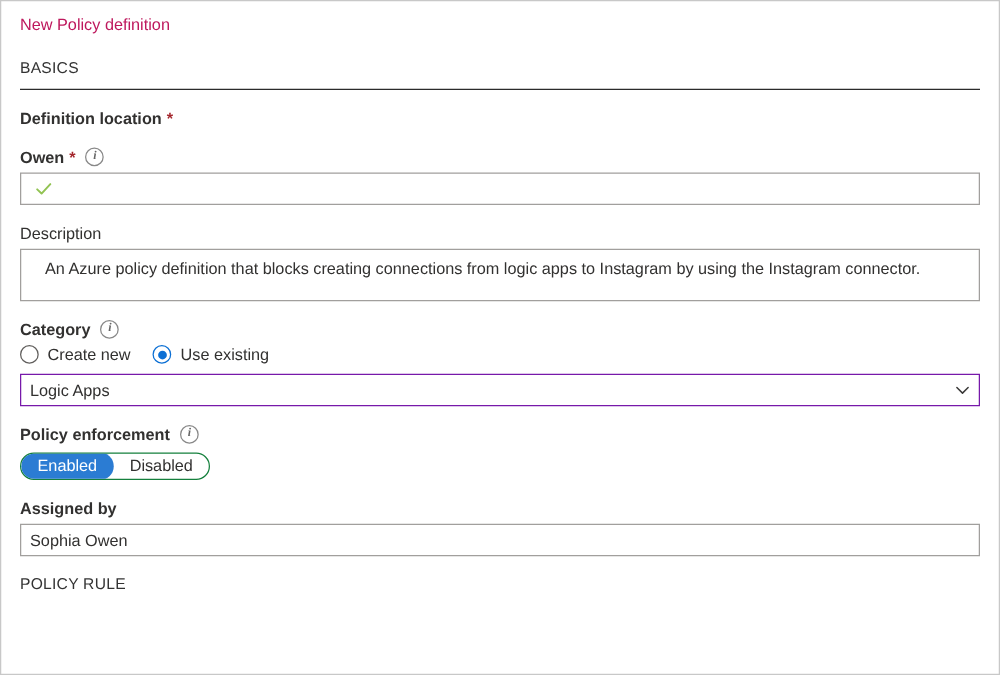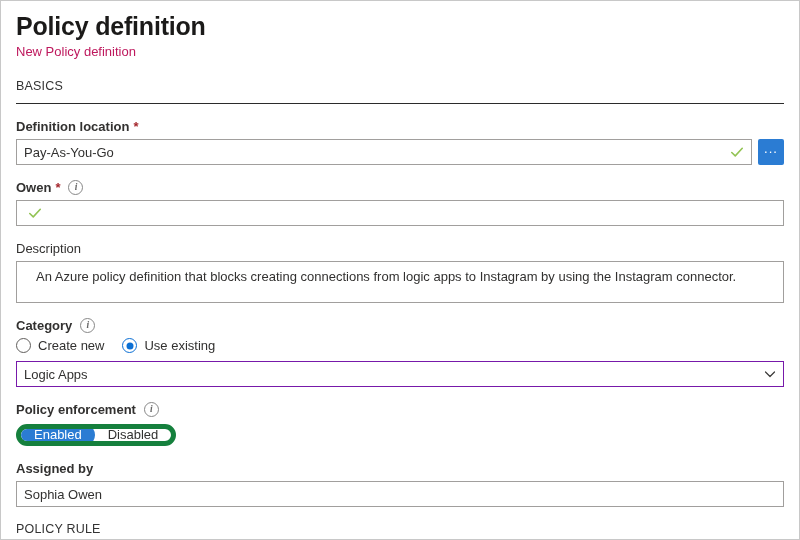--- a/index.html
+++ b/index.html
@@ -198,21 +198,21 @@
     width: 7px; height: 7px;
     border-radius: 50%;
     background: #0b6fd4;
   }
 
   
   .pill {
     box-sizing: border-box;
     display: inline-flex;
     align-items: center;
-    border: 5px solid #15803d;
+    border: 1px solid #15803d;
     border-radius: 13px;
     height: 22px;
     padding: 0;
     background: #ffffff;
     margin: 2px 0 0 0;
     overflow: hidden;
   }
   .pill-opt {
     box-sizing: border-box;
     height: 22px;
@@ -228,41 +228,29 @@
     background: #2b7cd3;
     color: #ffffff;
     font-weight: normal;
   }
 </style>
 </head>
 <body>
 
 <div class="page">
 
-  <div class="page-title">Policy definition</div>
   <div class="page-subtitle">New Policy definition</div>
 
   <div class="section-head">BASICS</div>
   <div class="section-rule"></div>
 
   <div class="field-block">
     <div class="field-label">
       <span>Definition location</span>
       <span class="req-star">*</span>
-    </div>
-    <div class="input-row">
-      <div class="textbox">
-        <span class="val">Pay-As-You-Go</span>
-        <svg class="check-ok" viewBox="0 0 16 16">
-          <path d="M2 8.6 L6 12.4 L14 3.8" fill="none" stroke="#92c353" stroke-width="1.8" stroke-linecap="round" stroke-linejoin="round"></path>
-        </svg>
-      </div>
-      <button class="ellipsis-btn">
-        <span>...</span>
-      </button>
     </div>
   </div>
 
   <div class="field-block">
     <div class="field-label">
       <span>Owen</span>
       <span class="req-star">*</span>
       <span class="info-icon">i</span>
     </div>
     <div class="input-row">

